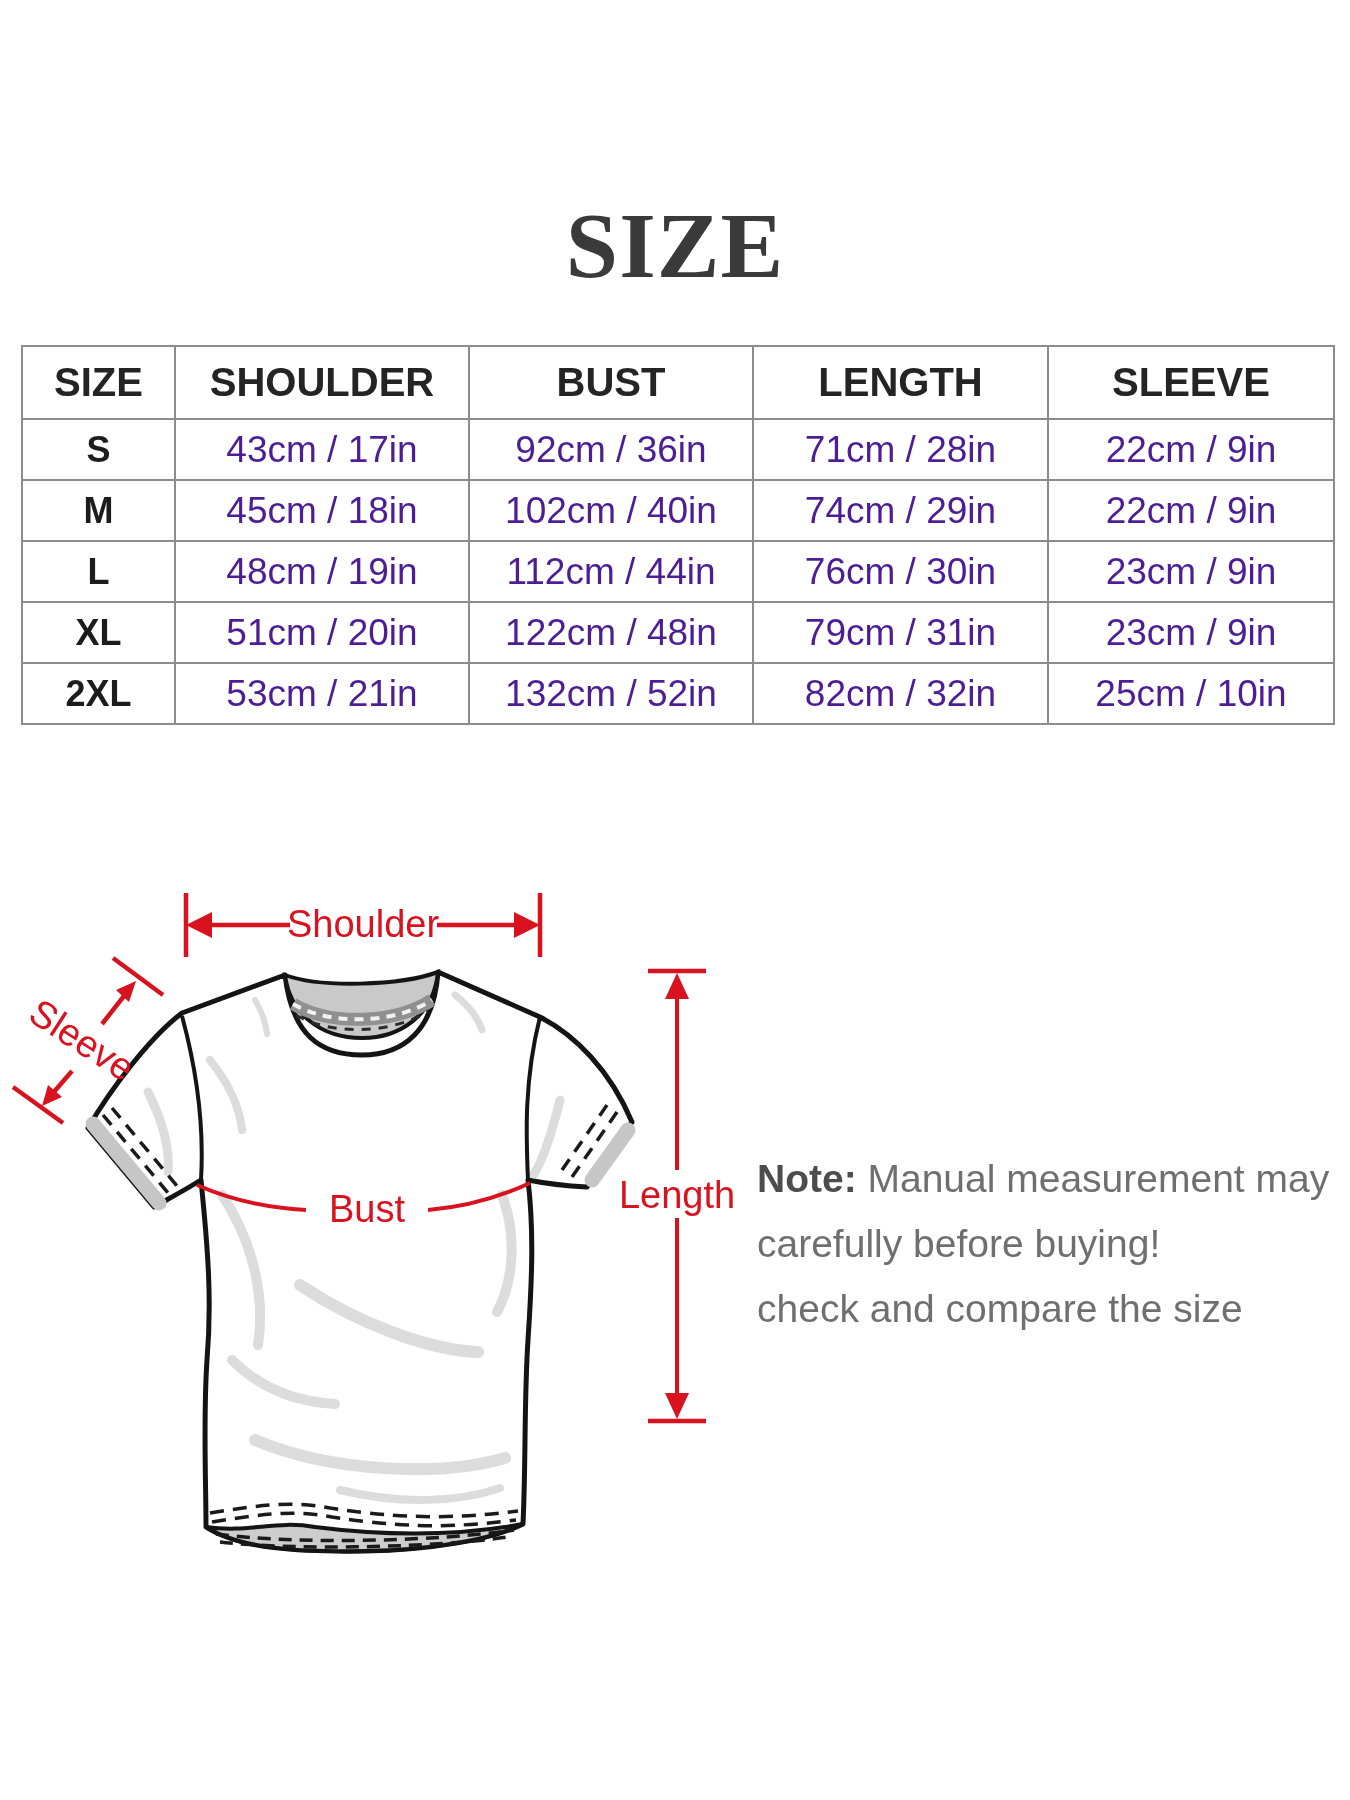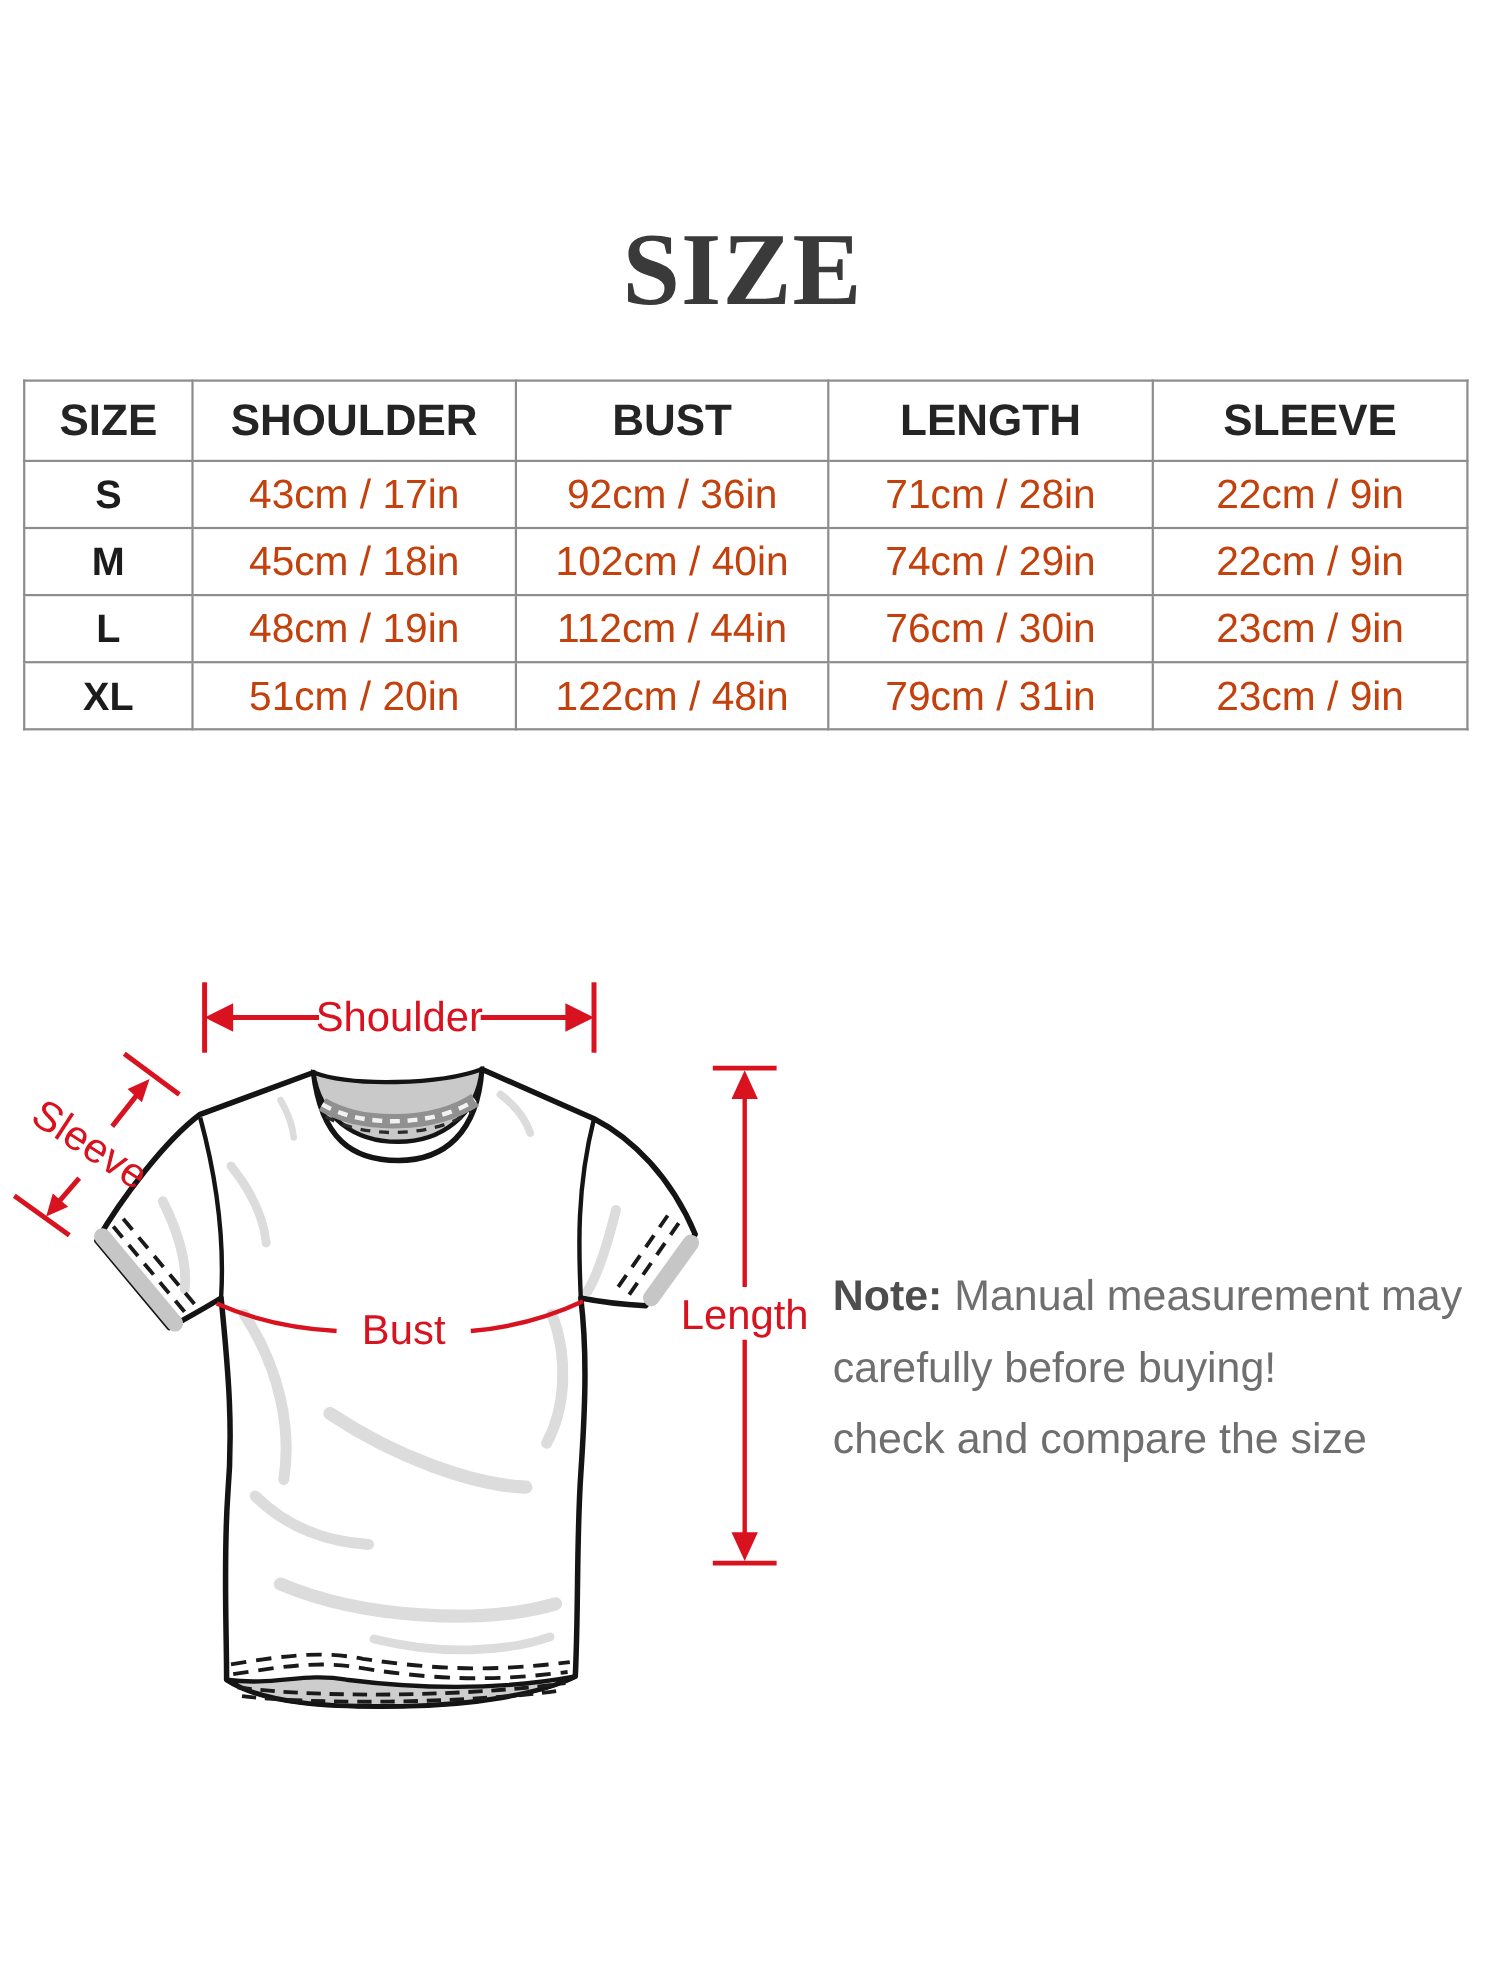--- a/index.html
+++ b/index.html
@@ -21,21 +21,21 @@
     border-collapse:collapse;table-layout:fixed;width:1312px;
     background:#ffffff;
   }
   table.size-table th,table.size-table td{
     border:2px solid #8c8c8c;text-align:center;vertical-align:middle;
     padding:0;overflow:hidden;white-space:nowrap;
   }
   table.size-table th{
     height:71px;font-size:40px;font-weight:bold;color:#242424;
   }
-  table.size-table td{height:59px;font-size:37px;color:#c2410c;}
+  table.size-table td{height:59px;font-size:37px;color:#4c1d95;}
   table.size-table td.col-size{font-weight:bold;color:#1c1c1c;font-size:36px;}
 
   
   .diagram-svg{position:absolute;left:0;top:840px;width:1350px;height:760px;}
 
   .red-label{
     font-family:"Liberation Sans",sans-serif;
     font-size:38px;fill:#d8121f;
   }
 
@@ -90,20 +90,27 @@
         <td>112cm / 44in</td>
         <td>76cm / 30in</td>
         <td>23cm / 9in</td>
       </tr>
       <tr>
         <td class="col-size">XL</td>
         <td>51cm / 20in</td>
         <td>122cm / 48in</td>
         <td>79cm / 31in</td>
         <td>23cm / 9in</td>
+      </tr>
+      <tr>
+        <td class="col-size">2XL</td>
+        <td>53cm / 21in</td>
+        <td>132cm / 52in</td>
+        <td>82cm / 32in</td>
+        <td>25cm / 10in</td>
       </tr>
     </tbody>
   </table>
 </div>
 
 <svg class="diagram-svg" viewBox="0 840 1350 760">
 
   <g>
     <path d="M285,975 L182,1013
          C150,1037 110,1090 88,1128

